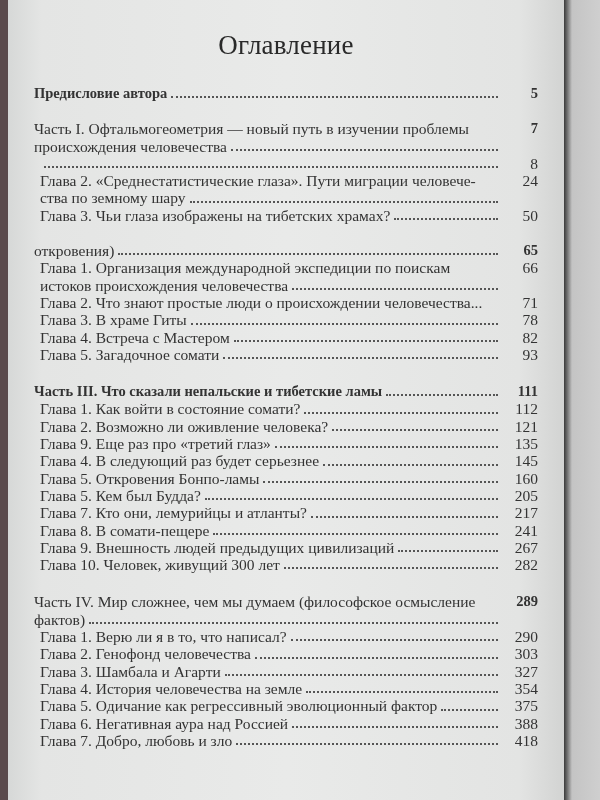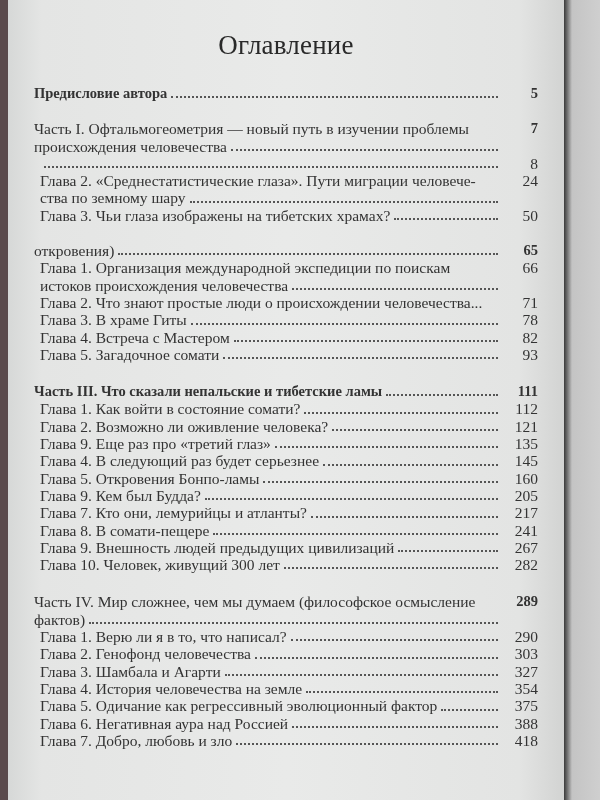--- a/index.html
+++ b/index.html
@@ -146,21 +146,21 @@
         <span class="text">Глава 4. В следующий раз  будет серьезнее</span>
         <span class="dots"></span>
         <span class="page-num">145</span>
       </div>
     <div class="row chapter">
         <span class="text">Глава 5. Откровения Бонпо-ламы</span>
         <span class="dots"></span>
         <span class="page-num">160</span>
       </div>
     <div class="row chapter">
-        <span class="text">Глава 9. Кем был Будда?</span>
+        <span class="text">Глава 5. Кем был Будда?</span>
         <span class="dots"></span>
         <span class="page-num">205</span>
       </div>
     <div class="row chapter">
         <span class="text">Глава 7. Кто они, лемурийцы и атланты?</span>
         <span class="dots"></span>
         <span class="page-num">217</span>
       </div>
     <div class="row chapter">
         <span class="text">Глава 8. В сомати-пещере</span>

